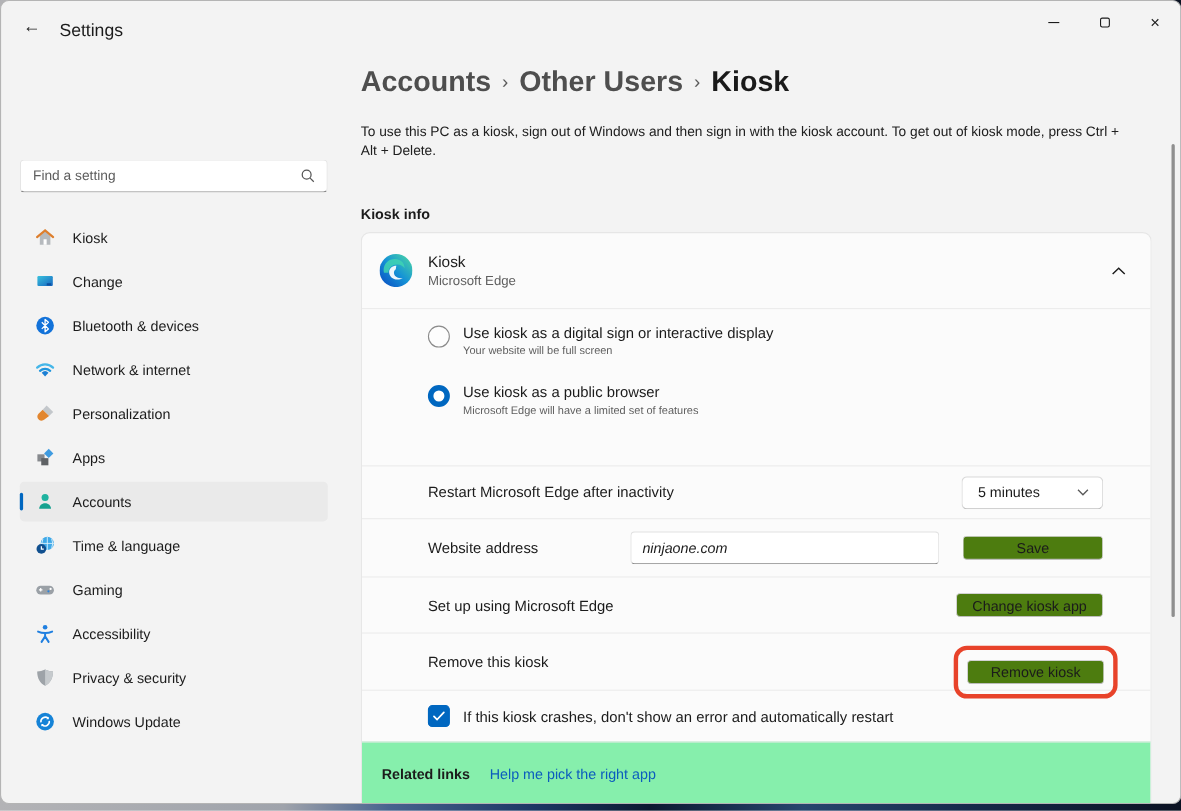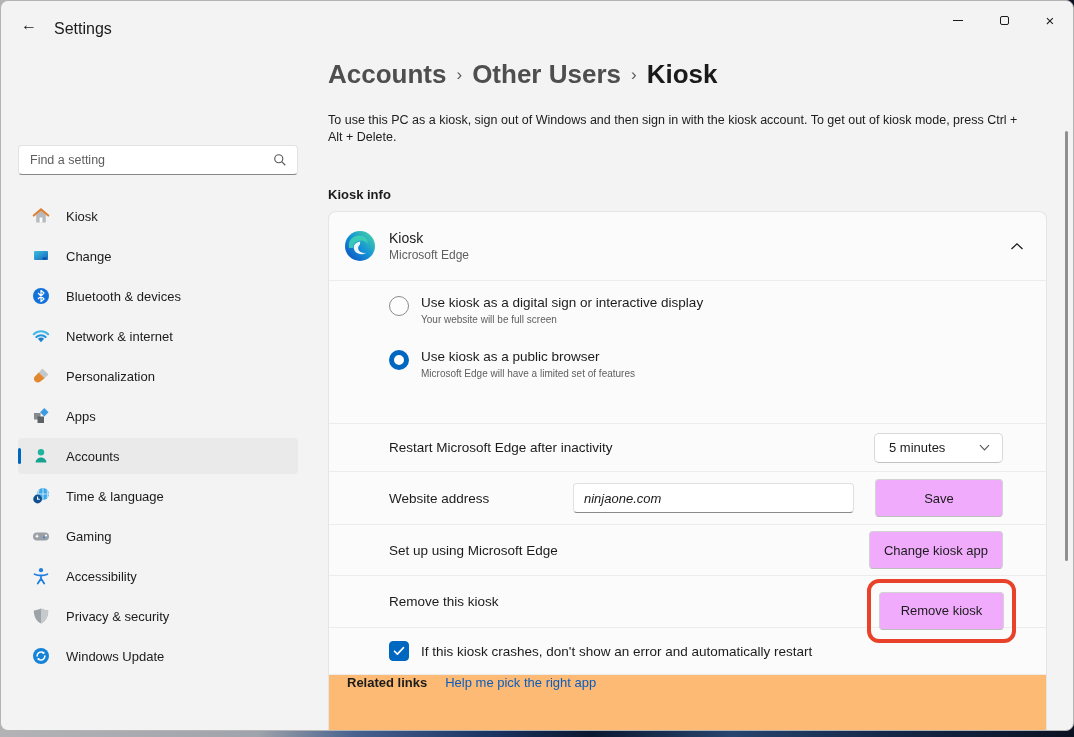--- a/index.html
+++ b/index.html
@@ -89,38 +89,38 @@
     display:flex; align-items:center; padding:0 12px 0 14px; cursor:pointer;
   }
   .dropdown-value { font-size:13px; color:#1b1b1b; }
   .dropdown .dd-chev { margin-left:auto; display:flex; }
   .text-input {
     margin-left:auto; width:281px; height:30px; background:#fff;
     border:1px solid #e0e0e0; border-bottom:1px solid #8a8a8a; border-radius:4px;
     font-size:13px; color:#1b1b1b; padding:0 10px; outline:none; font-family:inherit;font-style:italic;
   }
   .btn {
-    height:38px; background:#f0abfc; border:1px solid #d2d2d2; border-bottom-color:#bdbdbd;
+    height:22px; background:#4d7c0f; border:1px solid #d2d2d2; border-bottom-color:#bdbdbd;
     border-radius:4px; font-size:13px; color:#1b1b1b; cursor:pointer; font-family:inherit;
   }
   .btn-save { width:128px; margin-left:21px; }
   .btn-change { width:134px; margin-left:auto; }
   .remove-wrap {
     margin-left:auto; margin-right:-13px;
     border:4px solid #e8432a; border-radius:12px;
     padding:9px 8px; display:flex; align-items:center; justify-content:center;margin-top:18px;
   }
   .btn-remove { width:125px; }
   .checkbox {
     width:20px; height:20px; border-radius:4px; background:#0067c0; border:1px solid #0067c0;
     display:flex; align-items:center; justify-content:center; cursor:pointer; flex:none;
   }
   .check-label { margin-left:12px; font-size:13.5px; color:#1b1b1b; }
   .related {
-    flex:1; background:#fdba74; display:flex; padding-left:18px;
+    flex:1; background:#86efac; display:flex; align-items:center; padding-left:18px;
   }
   .related-label { font-size:13px; font-weight:700; color:#1b1b1b; }
   .related-link { margin-left:18px; font-size:13px; color:#0b5cbe; cursor:pointer; }
   
   .scrollbar { position:absolute; right:5px; top:130px; width:3px; height:430px; background:#8f8f8f; border-radius:3px; cursor:pointer; }
 </style>
 </head>
 <body>
 
 <div class="window">

